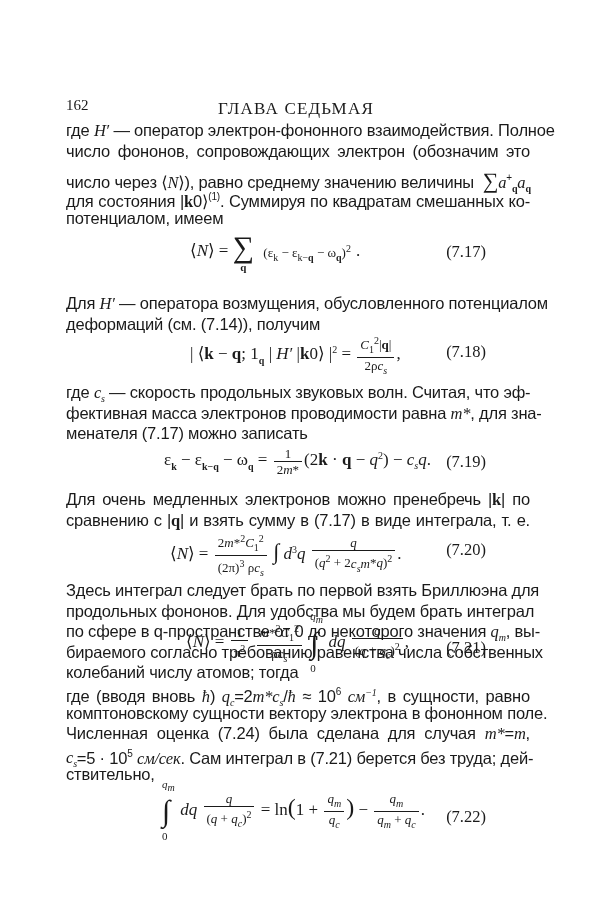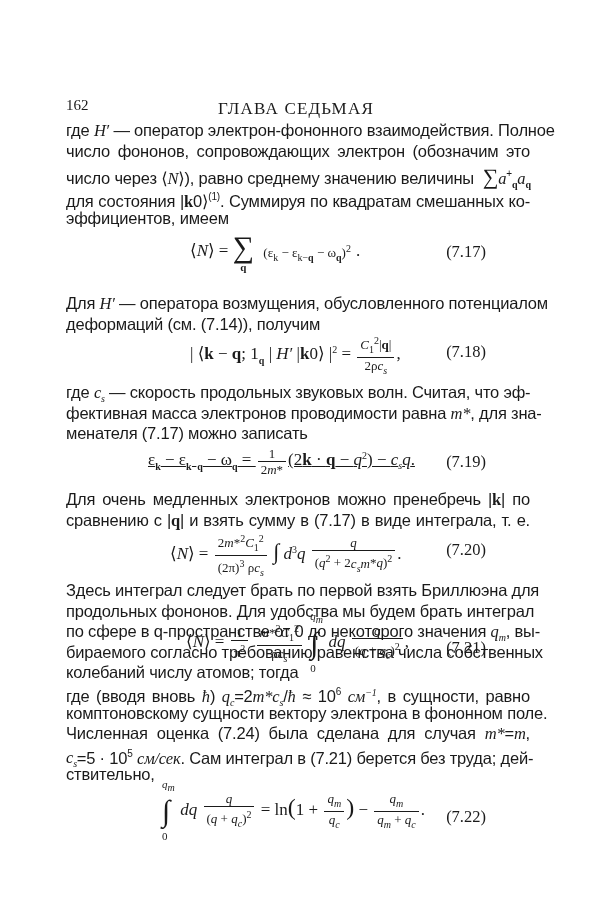--- a/index.html
+++ b/index.html
@@ -36,23 +36,23 @@
 <div class="page">
 
   <div class="header">
     <span class="page-num">162</span>
     <span class="running-head">ГЛАВА СЕДЬМАЯ</span>
   </div>
 
   <div class="para" style="top:120px;">
     <span class="line">где <span class="i">H′</span> — оператор электрон-фононного взаимодействия. Полное</span>
     <span class="line">число фононов, сопровождающих электрон (обозначим это</span>
-    <span class="line" style="height:26px; line-height:26px;">число через ⟨<span class="i">N</span>⟩), равно среднему значению величины &nbsp;<span style="font-family:'Liberation Serif',serif;font-size:22px;">∑</span><span class="i">a</span><sup>+</sup><sub class="b">q</sub><span class="i">a</span><sub class="b">q</sub></span>
+    <span class="line" style="height:26px; line-height:34px;">число через ⟨<span class="i">N</span>⟩), равно среднему значению величины &nbsp;<span style="font-family:'Liberation Serif',serif;font-size:22px;">∑</span><span class="i">a</span><sup>+</sup><sub class="b">q</sub><span class="i">a</span><sub class="b">q</sub></span>
     <span class="line">для состояния |<span class="b">k</span>0⟩<sup>(1)</sup>. Суммируя по квадратам смешанных ко-</span>
-    <span class="line last">эффициентов, имеем</span>
+    <span class="line last">потенциалом, имеем</span>
   </div>
 
   <div class="eq" style="top:232px; left:190px;">
     ⟨<span class="i">N</span>⟩ =
     <span class="sum"><span class="sym">∑</span><span class="under">q</span></span>
     <span class="frac"><span class="den">(ε<sub>k</sub> − ε<sub>k−<b>q</b></sub> − ω<sub><b>q</b></sub>)<sup>2</sup></span></span>.
   </div>
   <div class="eqnum" style="top:242px;">(7.17)</div>
 
   <div class="para" style="top:293px;">
@@ -65,21 +65,21 @@
     <span class="frac"><span class="num"><i>C</i><sub>1</sub><sup>2</sup>|<b>q</b>|</span><span class="den">2ρ<i>c<sub>s</sub></i></span></span>,
   </div>
   <div class="eqnum" style="top:342px;">(7.18)</div>
 
   <div class="para" style="top:382px;">
     <span class="line">где <span class="i">c<sub>s</sub></span> — скорость продольных звуковых волн. Считая, что эф-</span>
     <span class="line">фективная масса электронов проводимости равна <span class="i">m*</span>, для зна-</span>
     <span class="line last">менателя (7.17) можно записать</span>
   </div>
 
-  <div class="eq" style="top:446px; left:148px;text-decoration:underline;">
+  <div class="eq" style="top:446px; left:164px;">
     ε<sub><b>k</b></sub> − ε<sub><b>k−q</b></sub> − ω<sub><b>q</b></sub> =
     <span class="frac"><span class="num">1</span><span class="den">2<i>m</i>*</span></span>(2<b>k</b> · <b>q</b> − <i>q</i><sup>2</sup>) − <i>c<sub>s</sub>q</i>.
   </div>
   <div class="eqnum" style="top:452px;">(7.19)</div>
 
   <div class="para" style="top:489px;">
     <span class="line">Для очень медленных электронов можно пренебречь |<span class="b">k</span>| по</span>
     <span class="line">сравнению с |<span class="b">q</span>| и взять сумму в (7.17) в виде интеграла, т. е.</span>
   </div>
 

